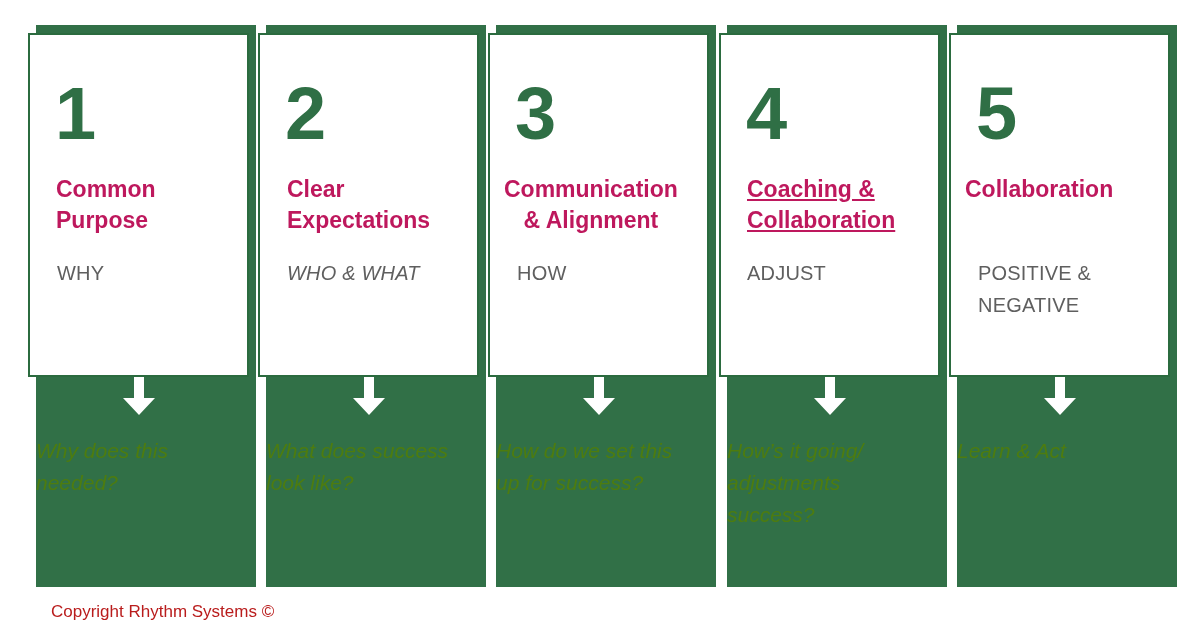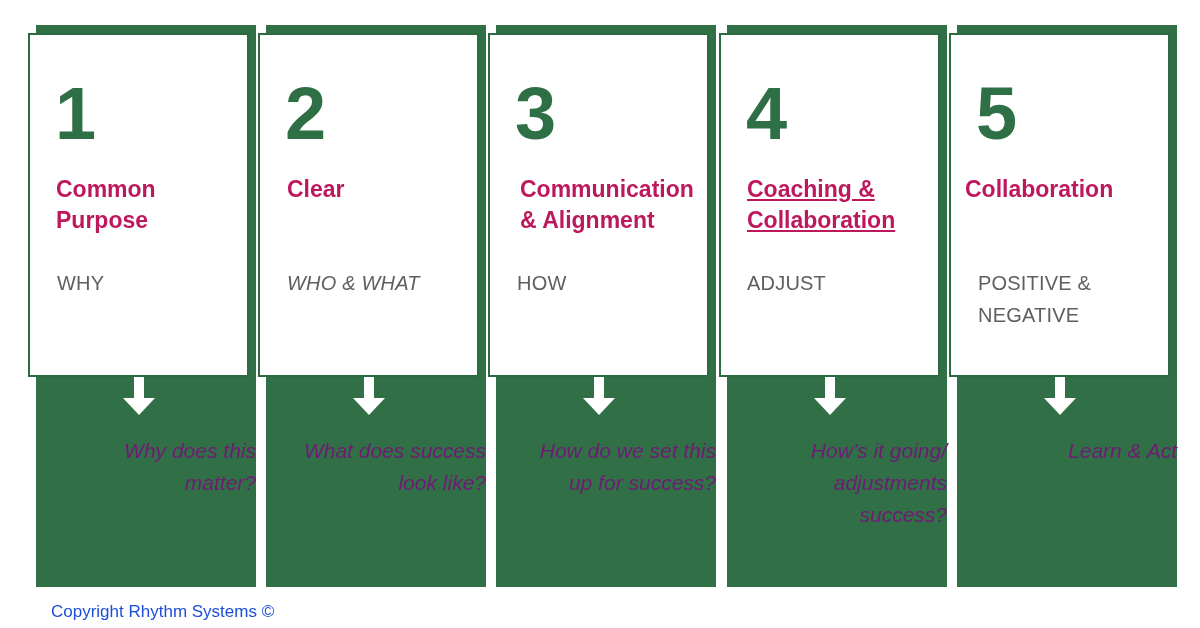--- a/index.html
+++ b/index.html
@@ -39,52 +39,52 @@
       top: 139px;
       font-size: 23px;
       font-weight: bold;
       color: #be185d;
       line-height: 31px;
       white-space: nowrap;
     }
 
     .card-subtitle {
       position: absolute;
-      top: 232px;
+      top: 222px;
       font-size: 20px;
       color: #5f5f5f;
       line-height: 32px;
       letter-spacing: 0.2px;
     }
 
     .arrow {
       position: absolute;
       top: 352px;
       width: 32px; height: 38px;
     }
 
     .arrow svg { display: block; }
 
     .question {
       position: absolute;
       top: 410px;
       left: 8px;
       width: 220px;
-      text-align: right;
+      text-align: left;
       font-size: 21px;
       font-style: italic;
-      color: #701a75;
+      color: #4d7c0f;
       line-height: 32px;
     }
 
     .copyright {
       position: absolute;
       left: 51px; top: 601px;
       font-size: 17px;
-      color: #1d4ed8;
+      color: #b91c1c;
       line-height: 22px;
     }
   </style>
 </head>
 <body>
 
 <div class="stage">
 
   <div class="column" style="left:28px;">
     <div class="green-block"></div>
@@ -99,31 +99,32 @@
         <div></div>
       </div>
     </div>
     <div class="arrow" style="left:95px;">
       <svg width="32" height="38" viewBox="0 0 32 38">
           <polygon points="11,0 21,0 21,21 32,21 16,38 0,21 11,21" fill="#ffffff"></polygon>
         </svg>
     </div>
     <div class="question">
       <div>Why does this</div>
-      <div>matter?</div>
+      <div>needed?</div>
       <div></div>
     </div>
   </div>
 
   <div class="column" style="left:258px;">
     <div class="green-block"></div>
     <div class="card">
       <div class="card-number">2</div>
       <div class="card-title" style="left:27px;">
         <div>Clear</div>
+        <div>Expectations</div>
       </div>
       <div class="card-subtitle" style="left:27px;font-style:italic;">
         <div>WHO &amp; WHAT</div>
         <div></div>
       </div>
     </div>
     <div class="arrow" style="left:95px;">
       <svg width="32" height="38" viewBox="0 0 32 38">
           <polygon points="11,0 21,0 21,21 32,21 16,38 0,21 11,21" fill="#ffffff"></polygon>
         </svg>
@@ -132,21 +133,21 @@
       <div>What does success</div>
       <div>look like?</div>
       <div></div>
     </div>
   </div>
 
   <div class="column" style="left:488px;">
     <div class="green-block"></div>
     <div class="card">
       <div class="card-number">3</div>
-      <div class="card-title" style="left:30px;">
+      <div class="card-title" style="left:14px;text-align:center;">
         <div>Communication</div>
         <div>&amp; Alignment</div>
       </div>
       <div class="card-subtitle" style="left:27px;">
         <div>HOW</div>
         <div></div>
       </div>
     </div>
     <div class="arrow" style="left:95px;">
       <svg width="32" height="38" viewBox="0 0 32 38">

